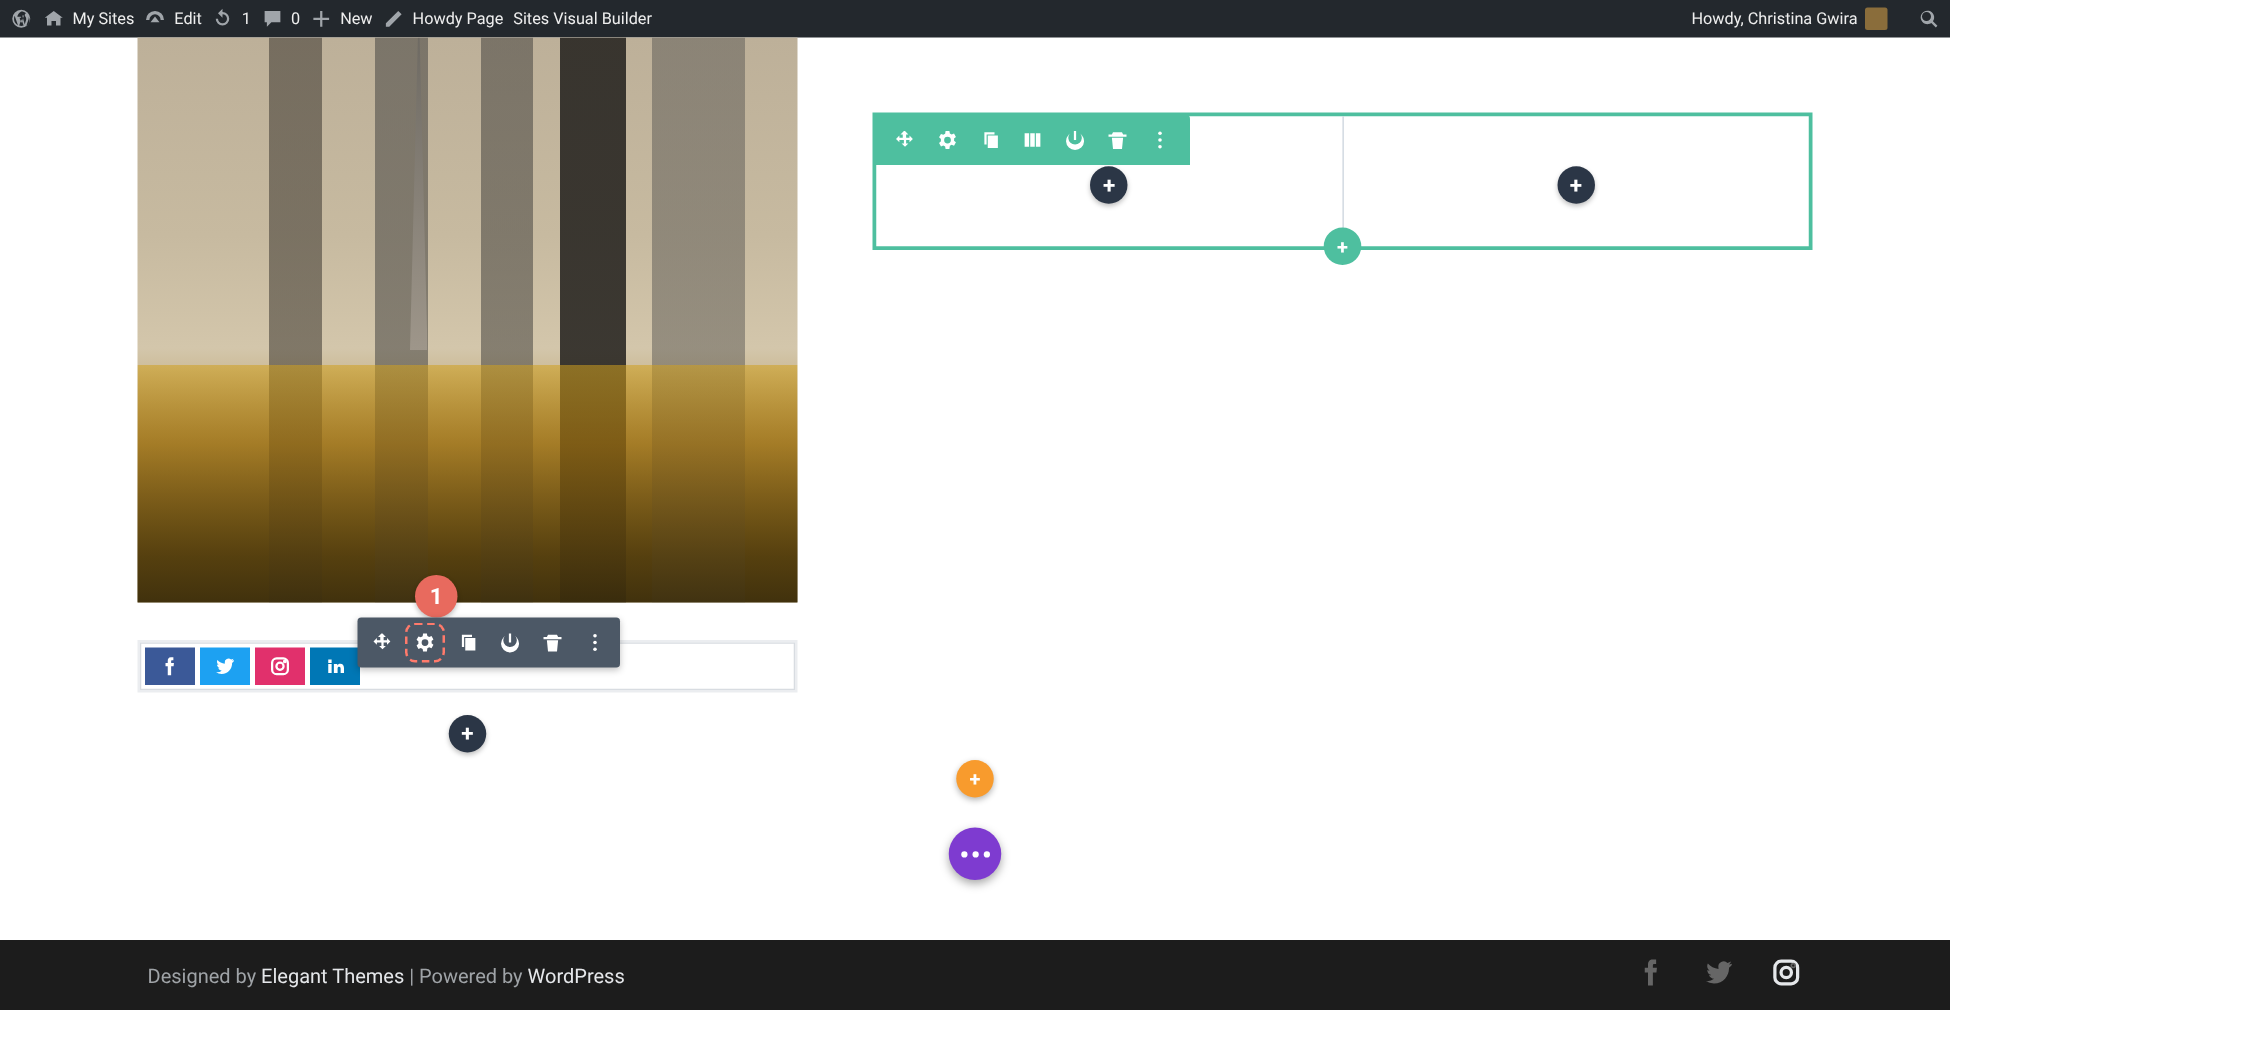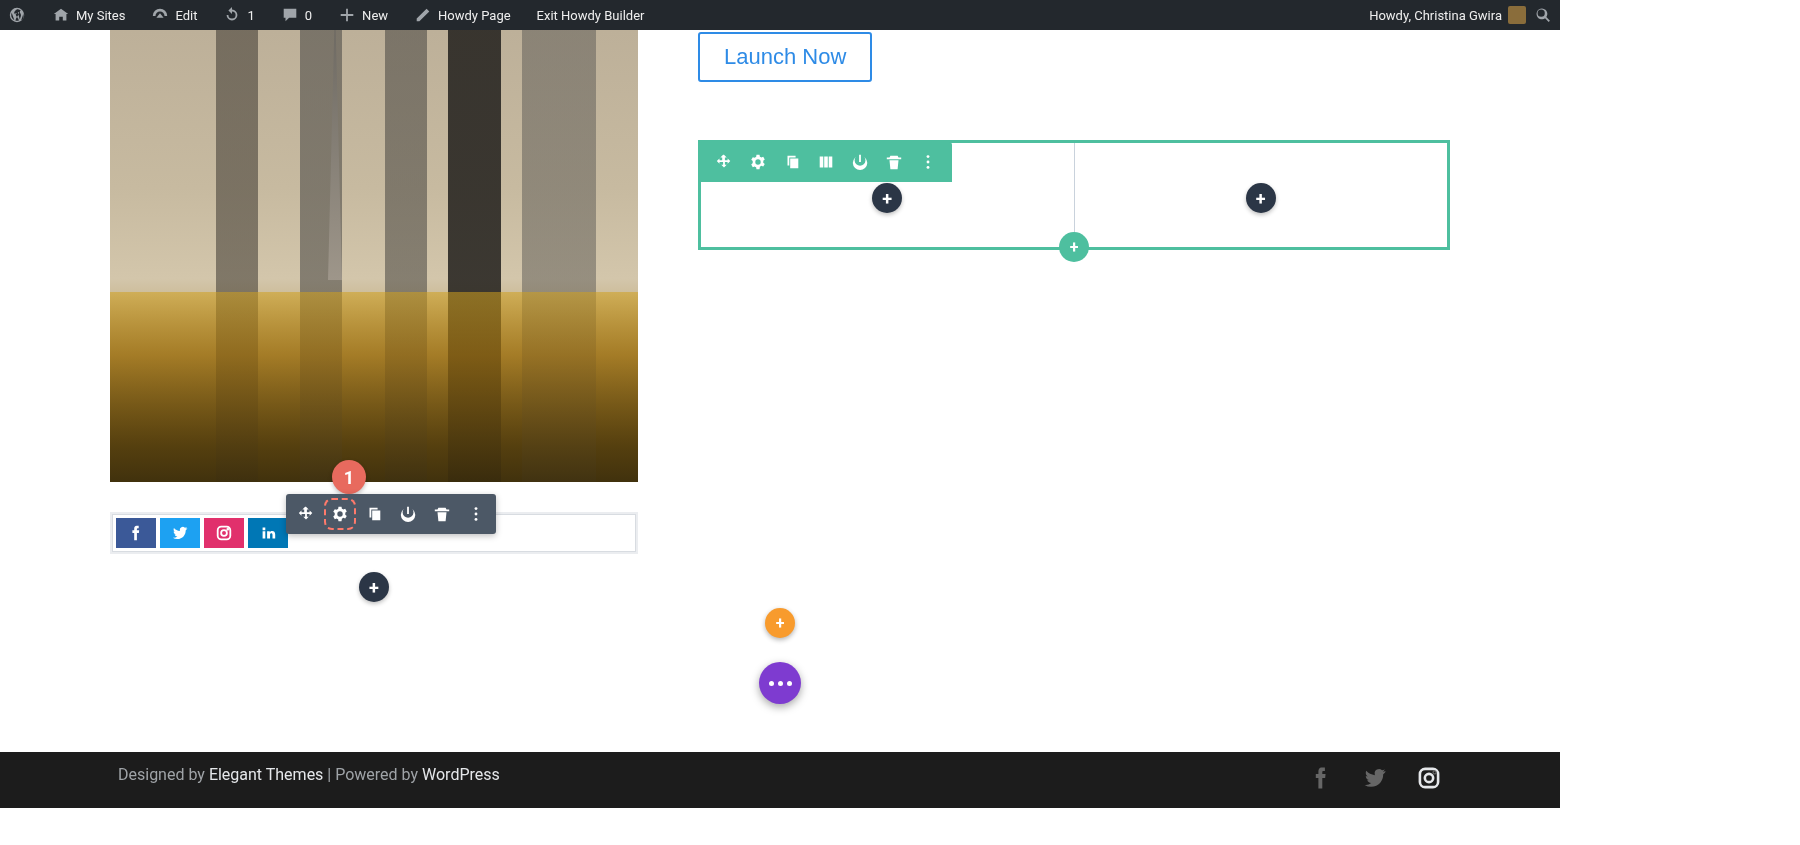--- a/index.html
+++ b/index.html
@@ -1,20 +1,20 @@
 <!DOCTYPE html>
 <html><head>
 <meta charset="utf-8">
 <style>
   * { margin: 0; padding: 0; box-sizing: border-box; }
   body { font-family: -apple-system, "Segoe UI", Roboto, Arial, sans-serif; background: #fff; color: #222; width: 1560px; }
   
   .adminbar { height: 30px; background: #23282d; color: #eee; display: flex; align-items: center; padding: 0 8px; font-size: 13px; }
-  .adminbar .left { display: flex; align-items: center; gap: 26px; flex: 1; }
-  .adminbar .right { display: flex; align-items: center; gap: 8px; }
+  .adminbar .left { display: flex; align-items: center; gap: 8px; flex: 1; }
+  .adminbar .right { display: flex; align-items: center; gap: 24px; }
   .ab-item { display: flex; align-items: center; gap: 6px; color: #eee; cursor: pointer; }
   .ab-item svg, .ab-item .glyph { width: 18px; height: 18px; fill: #a0a5aa; color: #a0a5aa; display: inline-flex; align-items: center; justify-content: center; }
   .ab-item .txt { color: #eee; }
   .avatar { width: 18px; height: 18px; background: #8a6d3b; border-radius: 2px; display: inline-block; }
   .search-ab svg { fill: #a0a5aa; }
 
   
   .page { position: relative; padding: 0 0 0 0; }
   .content-wrap { max-width: 1340px; margin: 0 auto; display: flex; gap: 60px; padding: 0 0 40px 0; }
   .col-left { width: 528px; margin-left: 0; padding-top: 0; }
@@ -82,21 +82,21 @@
   .row-toolbar svg { fill:#fff; width:18px; height:18px; }
   .cell .add-circle { position:absolute; left:50%; top:50%; transform:translate(-50%,-40%); }
   .row-add {
     position:absolute; bottom:-15px; left:50%; transform:translateX(-50%);
     width:30px; height:30px; border-radius:50%; background:#4ebf9f; color:#fff;
     display:flex; align-items:center; justify-content:center; font-weight:700; cursor:pointer;
   }
 
   
   .footer { background:#1c1c1c; color:#9fa3a7; height:56px; display:flex; align-items:center; margin-top: 110px;}
-  .footer-inner { max-width:1340px; margin:0 auto; display:flex; align-items:flex-start; width:100%; padding: 0 8px;}
+  .footer-inner { max-width:1340px; margin:0 auto; display:flex; align-items:center; width:100%; padding: 0 8px;}
   .footer a { color:#e5e7ea; }
   .footer .social { margin-left:auto; display:flex; gap:28px; }
   .footer .social svg { fill:#666; width:26px; height:26px; }
 
   
   .section-add {
     position:absolute; left:50%; transform:translateX(-50%); width:30px; height:30px;
     border-radius:50%; background:#f89b2d; color:#fff; display:flex; align-items:center; justify-content:center;
     font-weight:700; cursor:pointer; box-shadow:0 2px 5px rgba(0,0,0,.3);
   }
@@ -216,21 +216,21 @@
         </svg>
       <span class="txt">New</span>
     </div>
     <div class="ab-item">
       <svg class="icon" viewBox="0 0 20 20">
           <use href="#i-pencil"></use>
         </svg>
       <span class="txt">Howdy Page</span>
     </div>
     <div class="ab-item">
-      <span class="txt">Exit Howdy Builder</span>
+      <span class="txt">Sites Visual Builder</span>
     </div>
   </div>
   <div class="right">
     <div class="ab-item">
       <span><span>Howdy, </span><span>Christina Gwira</span></span>
       <span class="avatar"></span>
     </div>
     <div class="ab-item search-ab">
       <svg class="icon" viewBox="0 0 20 20">
           <use href="#i-search"></use>
@@ -307,23 +307,20 @@
             </div>
         </div>
       </div>
 
       <div class="add-circle add-below">
         <span>+</span>
       </div>
     </div>
 
     <div class="col-right">
-      <button class="launch-btn">
-        <span>Launch Now</span>
-      </button>
 
       <div class="divi-row">
         <div class="row-toolbar">
           <div class="tbtn">
               <svg viewBox="0 0 20 20">
                 <use href="#i-move"></use>
               </svg>
             </div>
           <div class="tbtn">
               <svg viewBox="0 0 20 20">

